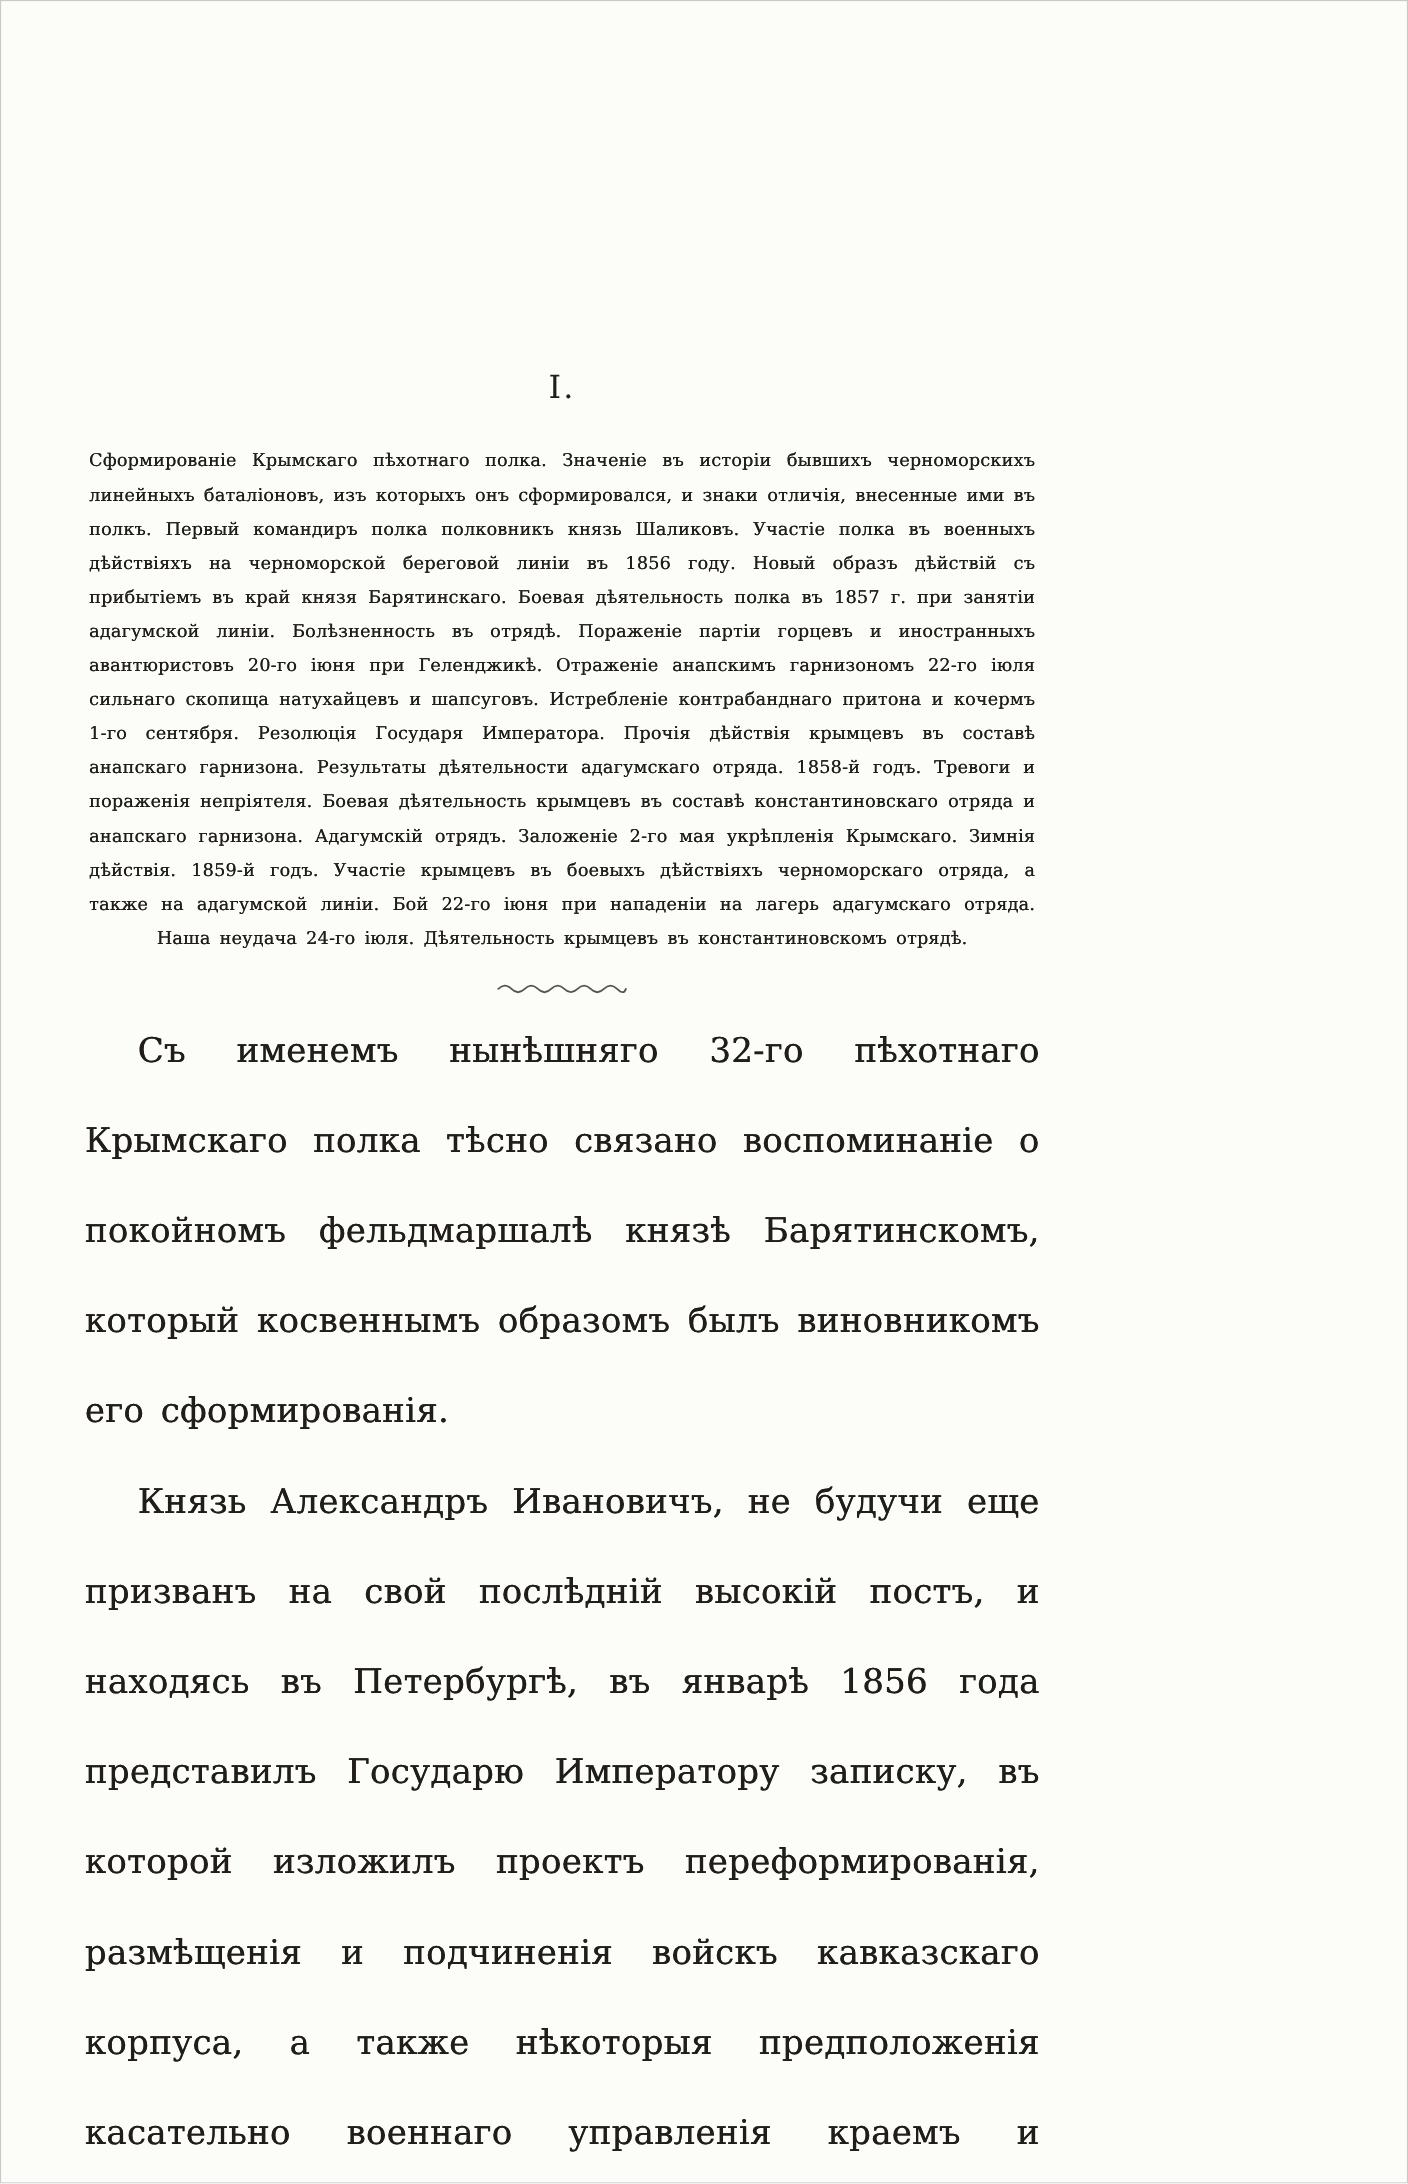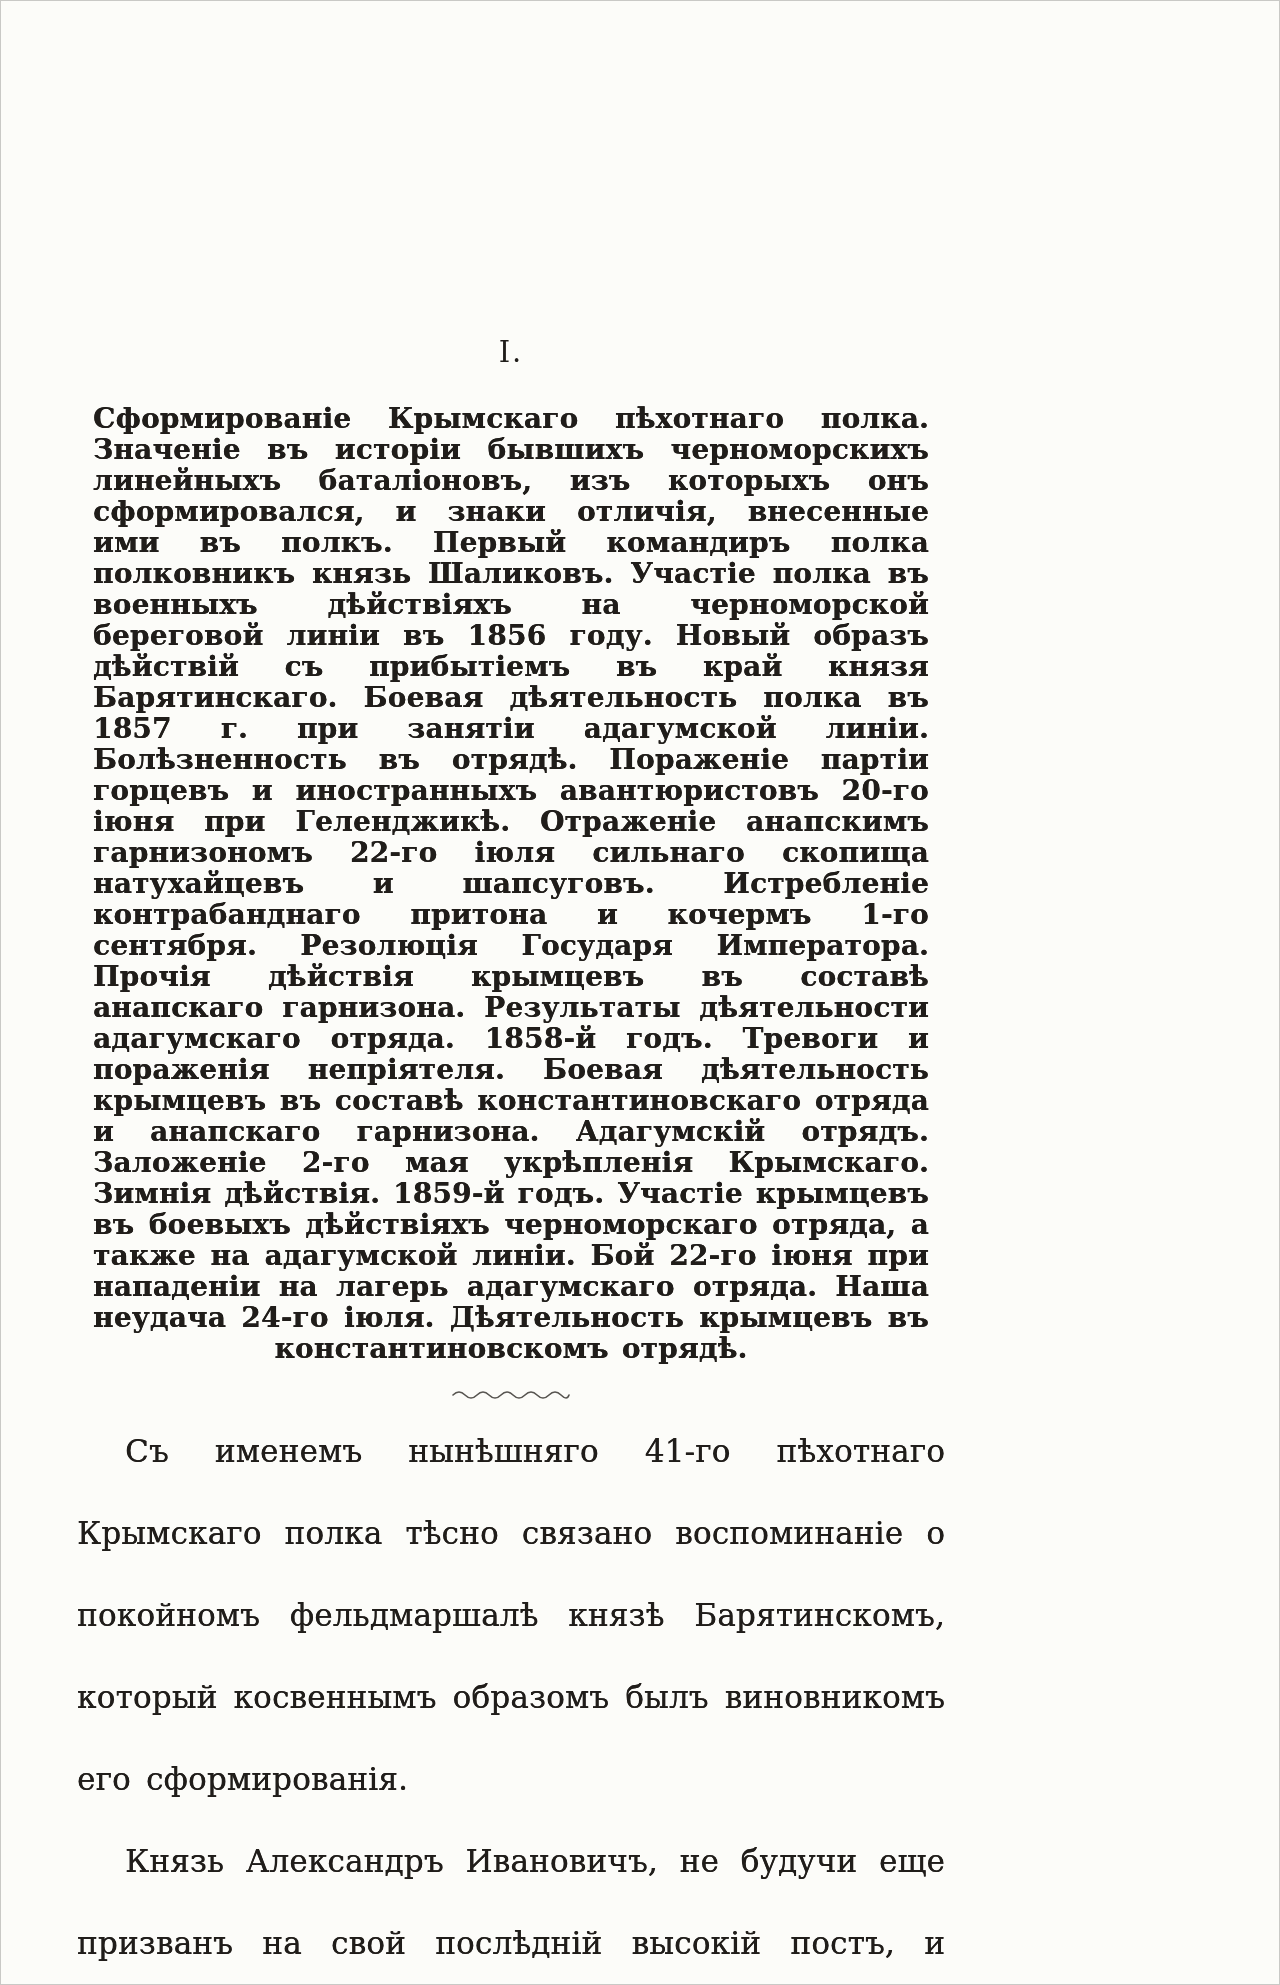--- a/index.html
+++ b/index.html
@@ -24,28 +24,28 @@
   }
   .chapter-heading {
     text-align: center;
     font-size: 29px;
     font-weight: normal;
     letter-spacing: 2px;
     margin: 0 0 36px 0;
     line-height: 30px;
   }
   .synopsis {
-    font-weight: bold;
-    font-size: 28px;
+    font-weight: normal;
+    font-size: 16px;
     line-height: 31px;
     text-align: justify;
     text-align-last: center;
     word-spacing: 3px;
     letter-spacing: 0.2px;
-    margin: 16px;
+    margin: 4px;
     text-shadow: 0.2px 0 0 currentColor;
   }
   .divider-wrap {
     text-align: center;
     margin: 22px 0 10px 0;
     height: 14px;
     line-height: 14px;
   }
   .divider-wrap svg {
     vertical-align: middle;
@@ -71,18 +71,18 @@
     <div class="chapter-heading">I.</div>
 
     <p class="synopsis">Сформированіе Крымскаго пѣхотнаго полка. Значеніе въ исторіи бывшихъ черноморскихъ линейныхъ баталіоновъ, изъ которыхъ онъ сформировался, и знаки отличія, внесенные ими въ полкъ. Первый командиръ полка полковникъ князь Шаликовъ. Участіе полка въ военныхъ дѣйствіяхъ на черноморской береговой линіи въ 1856 году. Новый образъ дѣйствій съ прибытіемъ въ край князя Барятинскаго. Боевая дѣятельность полка въ 1857 г. при занятіи адагумской линіи. Болѣзненность въ отрядѣ. Пораженіе партіи горцевъ и иностранныхъ авантюристовъ 20-го іюня при Геленджикѣ. Отраженіе анапскимъ гарнизономъ 22-го іюля сильнаго скопища натухайцевъ и шапсуговъ. Истребленіе контрабанднаго притона и кочермъ 1-го сентября. Резолюція Государя Императора. Прочія дѣйствія крымцевъ въ составѣ анапскаго гарнизона. Результаты дѣятельности адагумскаго отряда. 1858-й годъ. Тревоги и пораженія непріятеля. Боевая дѣятельность крымцевъ въ составѣ константиновскаго отряда и анапскаго гарнизона. Адагумскій отрядъ. Заложеніе 2-го мая укрѣпленія Крымскаго. Зимнія дѣйствія. 1859-й годъ. Участіе крымцевъ въ боевыхъ дѣйствіяхъ черноморскаго отряда, а также на адагумской линіи. Бой 22-го іюня при нападеніи на лагерь адагумскаго отряда. Наша неудача 24-го іюля. Дѣятельность крымцевъ въ константиновскомъ отрядѣ.</p>
 
     <div class="divider-wrap">
       <svg width="120" height="14" viewBox="0 0 120 14" xmlns="http://www.w3.org/2000/svg">
         <path d="M2 8 Q 8 2, 14 8 T 26 8 T 38 8 T 50 8 T 62 8 T 74 8 T 86 8 T 98 8 T 110 8 T 118 8" fill="none" stroke="#3a3733" stroke-width="1.6" stroke-linecap="round"></path>
       </svg>
     </div>
 
-    <p class="body-para">Съ именемъ нынѣшняго 41-го пѣхотнаго Крымскаго полка тѣсно связано воспоминаніе о покойномъ фельдмаршалѣ князѣ Барятинскомъ, который косвеннымъ образомъ былъ виновникомъ его сформированія.</p>
+    <p class="body-para">Съ именемъ нынѣшняго 32-го пѣхотнаго Крымскаго полка тѣсно связано воспоминаніе о покойномъ фельдмаршалѣ князѣ Барятинскомъ, который косвеннымъ образомъ былъ виновникомъ его сформированія.</p>
 
     <p class="body-para">Князь Александръ Ивановичъ, не будучи еще призванъ на свой послѣдній высокій постъ, и находясь въ Петербургѣ, въ январѣ 1856 года представилъ Государю Императору записку, въ которой изложилъ проектъ переформированія, размѣщенія и подчиненія войскъ кавказскаго корпуса, а также нѣкоторыя предположенія касательно военнаго управленія краемъ и средства къ успѣшному покоренію враждебныхъ намъ племенъ. Въ запискѣ этой,</p>
 
   </div>
 </div>
 
 </body></html>

